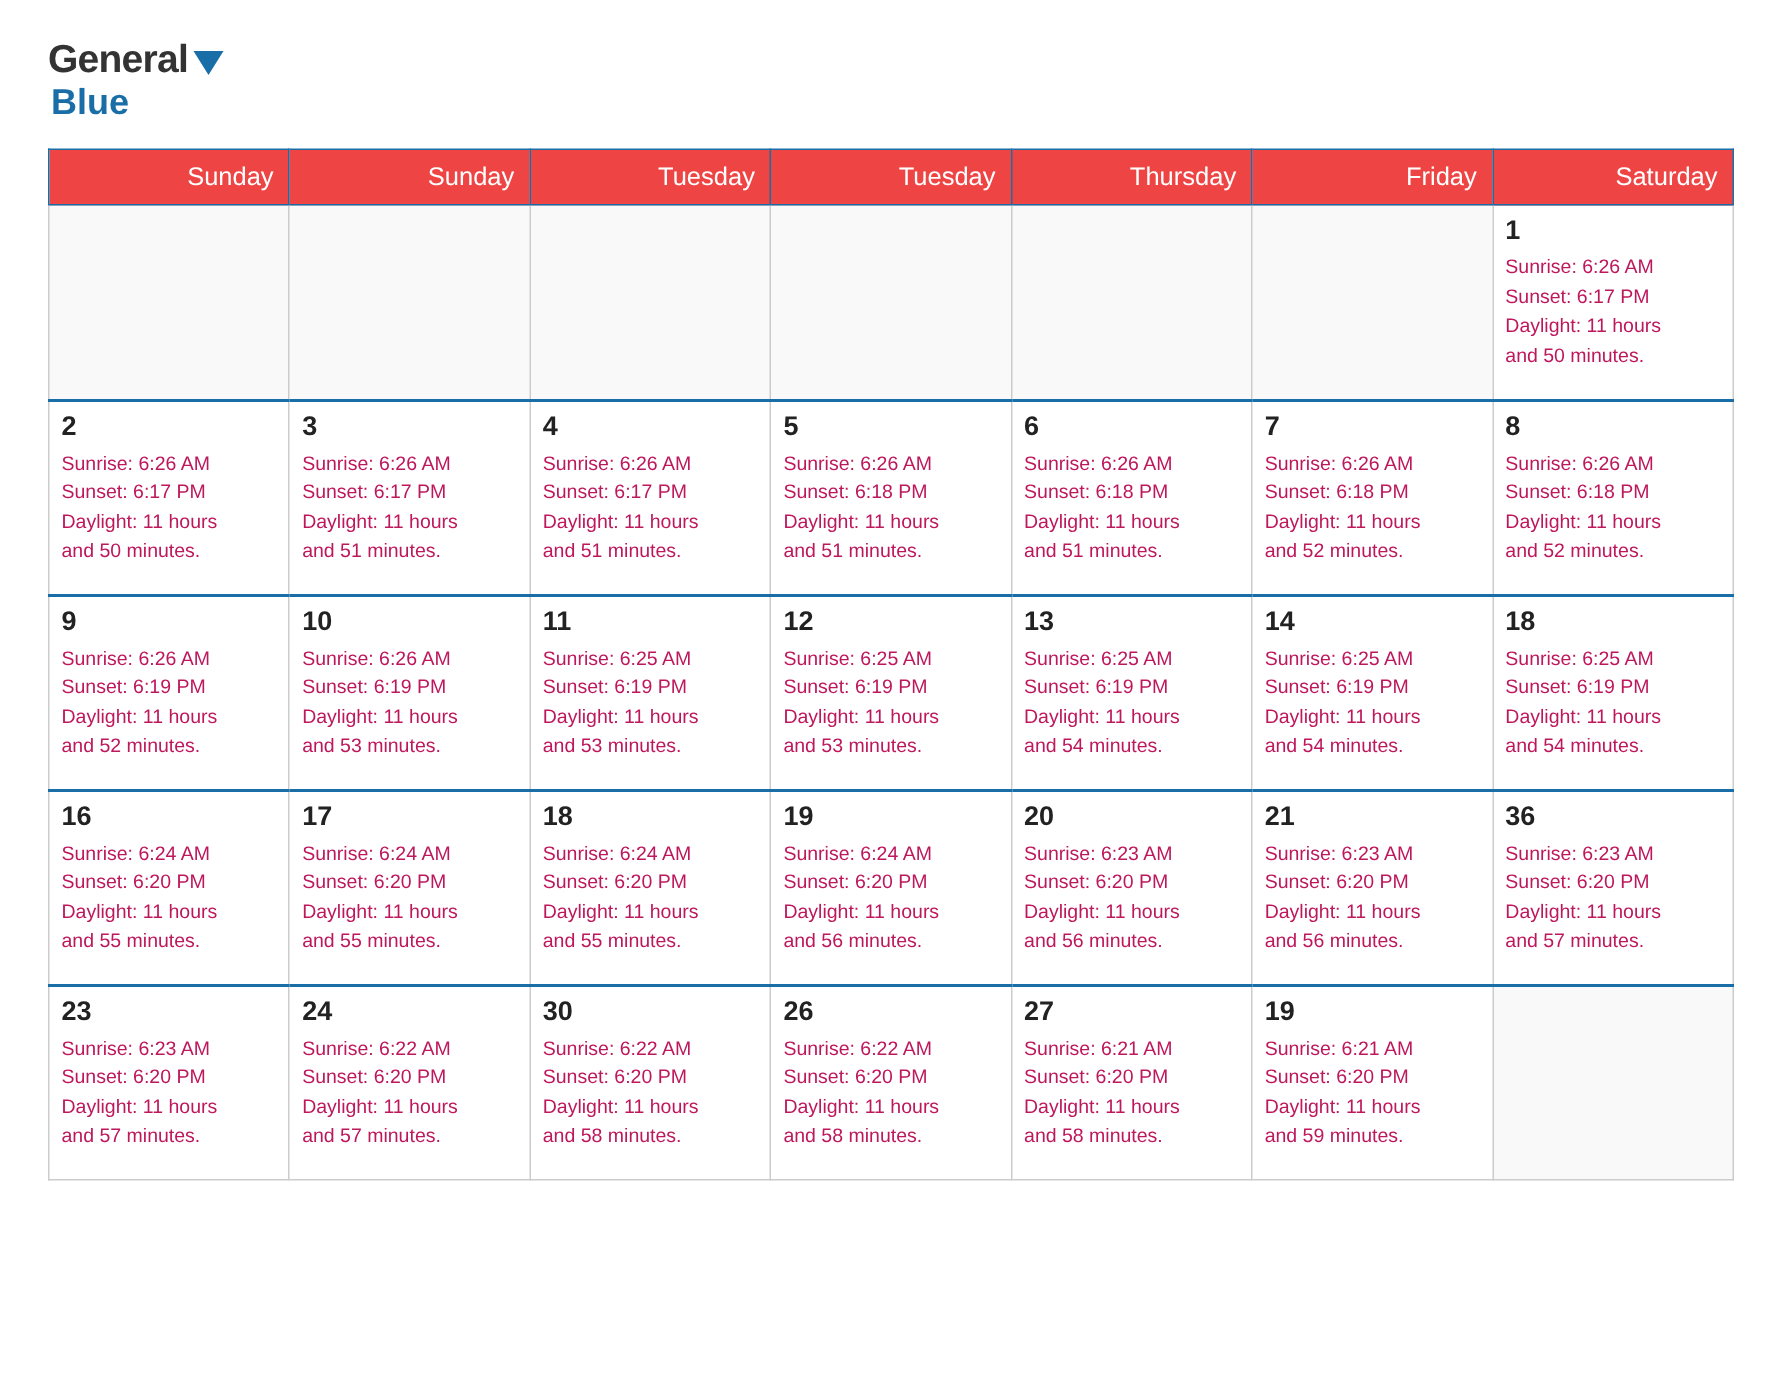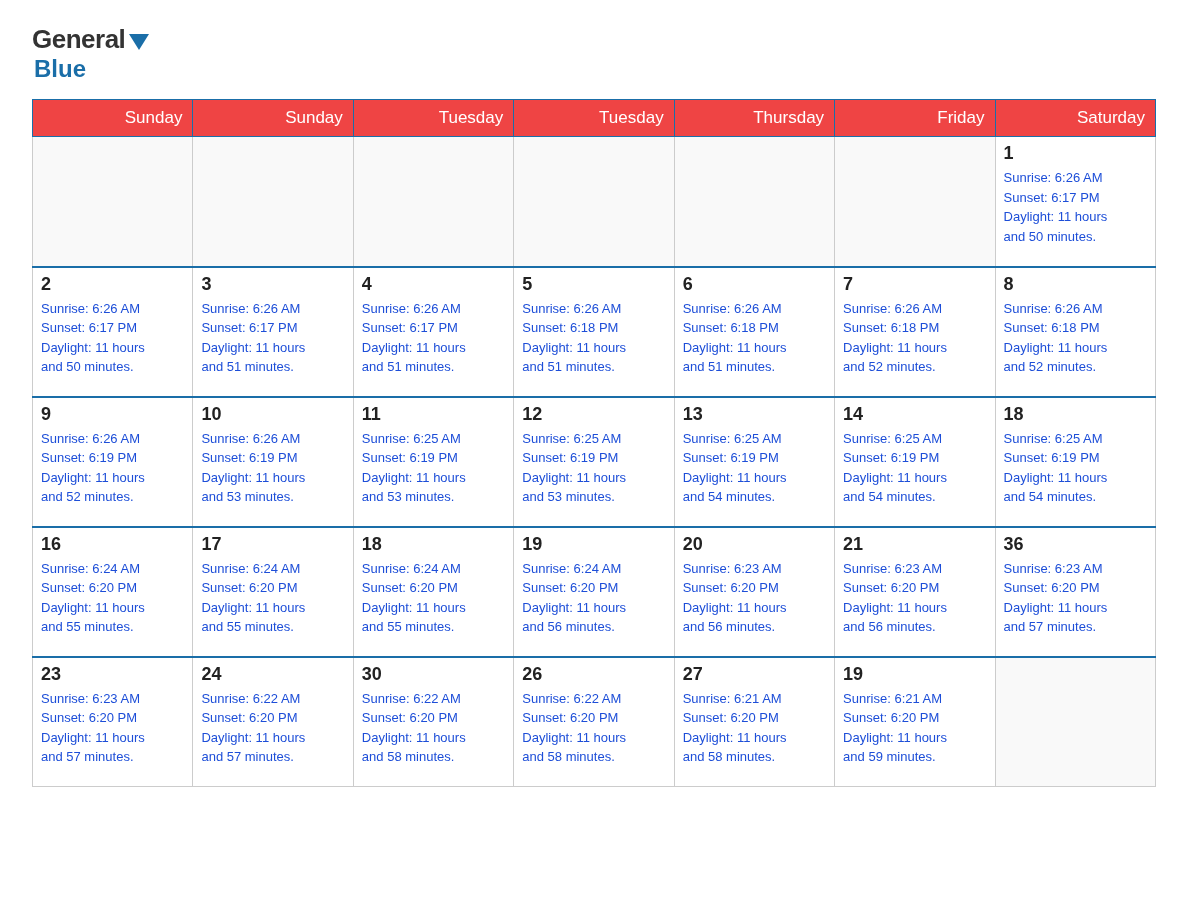--- a/index.html
+++ b/index.html
@@ -85,21 +85,21 @@
     }
     .day-num {
       font-size: 18px;
       font-weight: bold;
       color: #222;
       display: block;
       margin-bottom: 4px;
     }
     .day-info {
       font-size: 13px;
-      color: #1d4ed8;
+      color: #be185d;
       line-height: 1.5;
     }
     .empty-cell {
       background: #f9f9f9;
     }
     .row-separator td {
       border-top: 2px solid #1a6ea8;
     }
   </style>
 </head>

